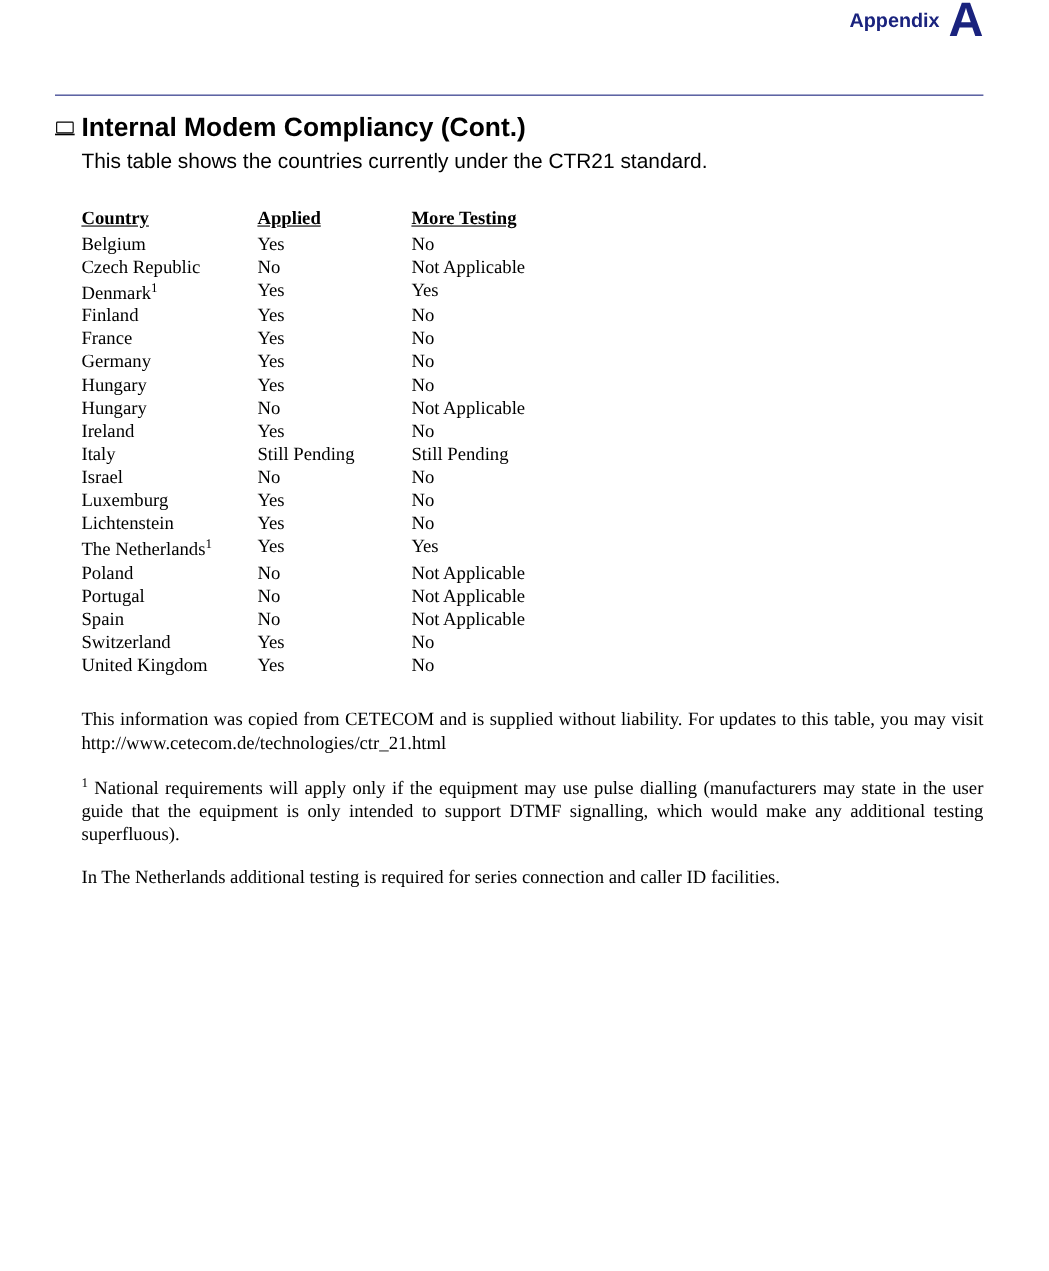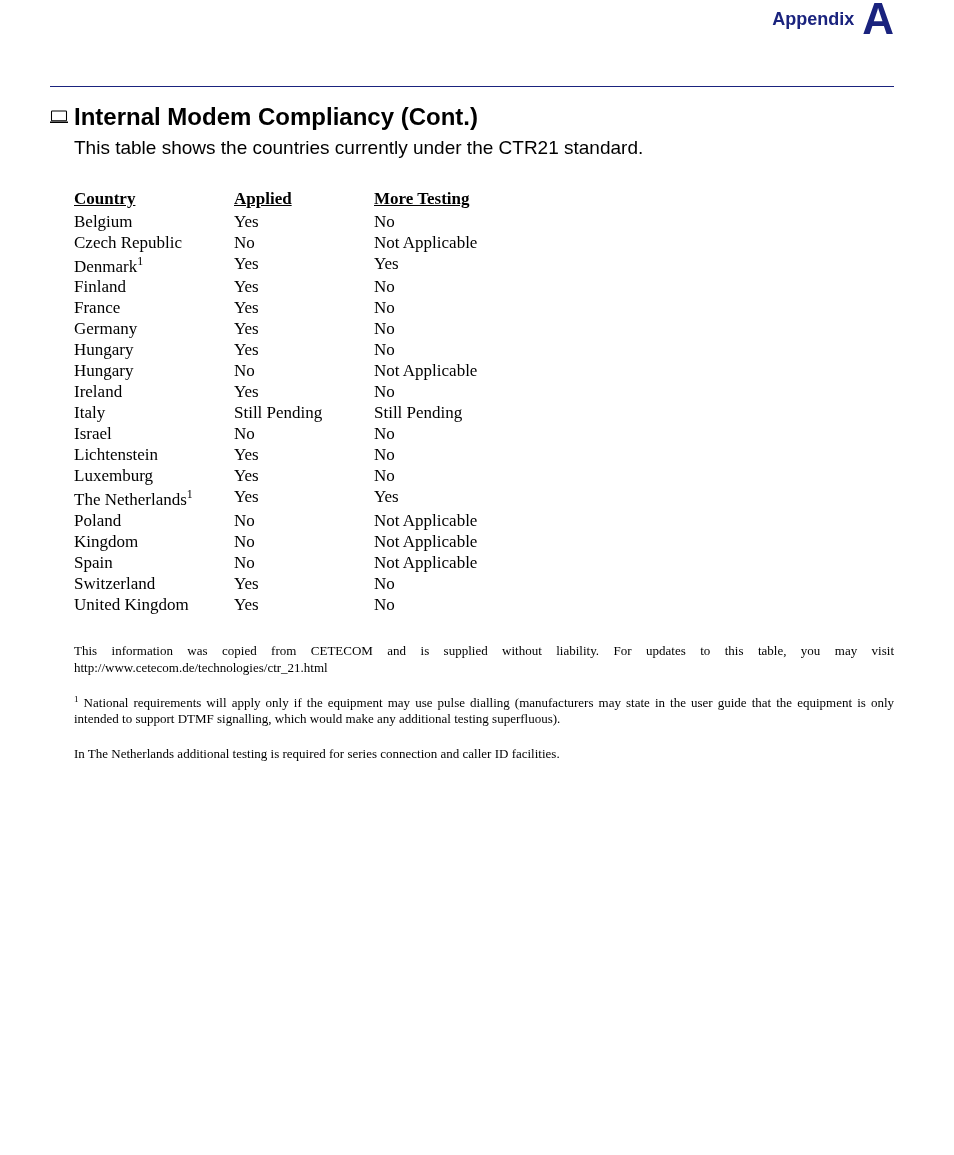--- a/index.html
+++ b/index.html
@@ -70,21 +70,21 @@
   }
   td {
     padding: 0.5px 0;
     vertical-align: top;
   }
   .col-country { width: 160px; }
   .col-applied { width: 140px; }
   .col-more    { width: 180px; }
   sup { font-size: 0.7em; }
   .para {
-    font-size: 13px;
+    font-size: 17px;
     margin: 18px 0 0 24px;
     text-align: justify;
     line-height: 1.25;
   }
   .para.first { margin-top: 28px; }
 </style>
 </head>
 <body>
 
 <div class="appendix-wrap" style="position:relative; height:46px;">
@@ -161,41 +161,41 @@
         <td class="col-country">Italy</td>
         <td class="col-applied">Still Pending</td>
         <td class="col-more">Still Pending</td>
       </tr>
       <tr>
         <td class="col-country">Israel</td>
         <td class="col-applied">No</td>
         <td class="col-more">No</td>
       </tr>
       <tr>
+        <td class="col-country">Luxemburg</td>
+        <td class="col-applied">Yes</td>
+        <td class="col-more">No</td>
+      </tr>
+      <tr>
         <td class="col-country">Lichtenstein</td>
         <td class="col-applied">Yes</td>
         <td class="col-more">No</td>
       </tr>
       <tr>
-        <td class="col-country">Luxemburg</td>
-        <td class="col-applied">Yes</td>
-        <td class="col-more">No</td>
-      </tr>
-      <tr>
         <td class="col-country">The Netherlands<sup>1</sup></td>
         <td class="col-applied">Yes</td>
         <td class="col-more">Yes</td>
       </tr>
       <tr>
         <td class="col-country">Poland</td>
         <td class="col-applied">No</td>
         <td class="col-more">Not Applicable</td>
       </tr>
       <tr>
-        <td class="col-country">Kingdom</td>
+        <td class="col-country">Portugal</td>
         <td class="col-applied">No</td>
         <td class="col-more">Not Applicable</td>
       </tr>
       <tr>
         <td class="col-country">Spain</td>
         <td class="col-applied">No</td>
         <td class="col-more">Not Applicable</td>
       </tr>
       <tr>
         <td class="col-country">Switzerland</td>

